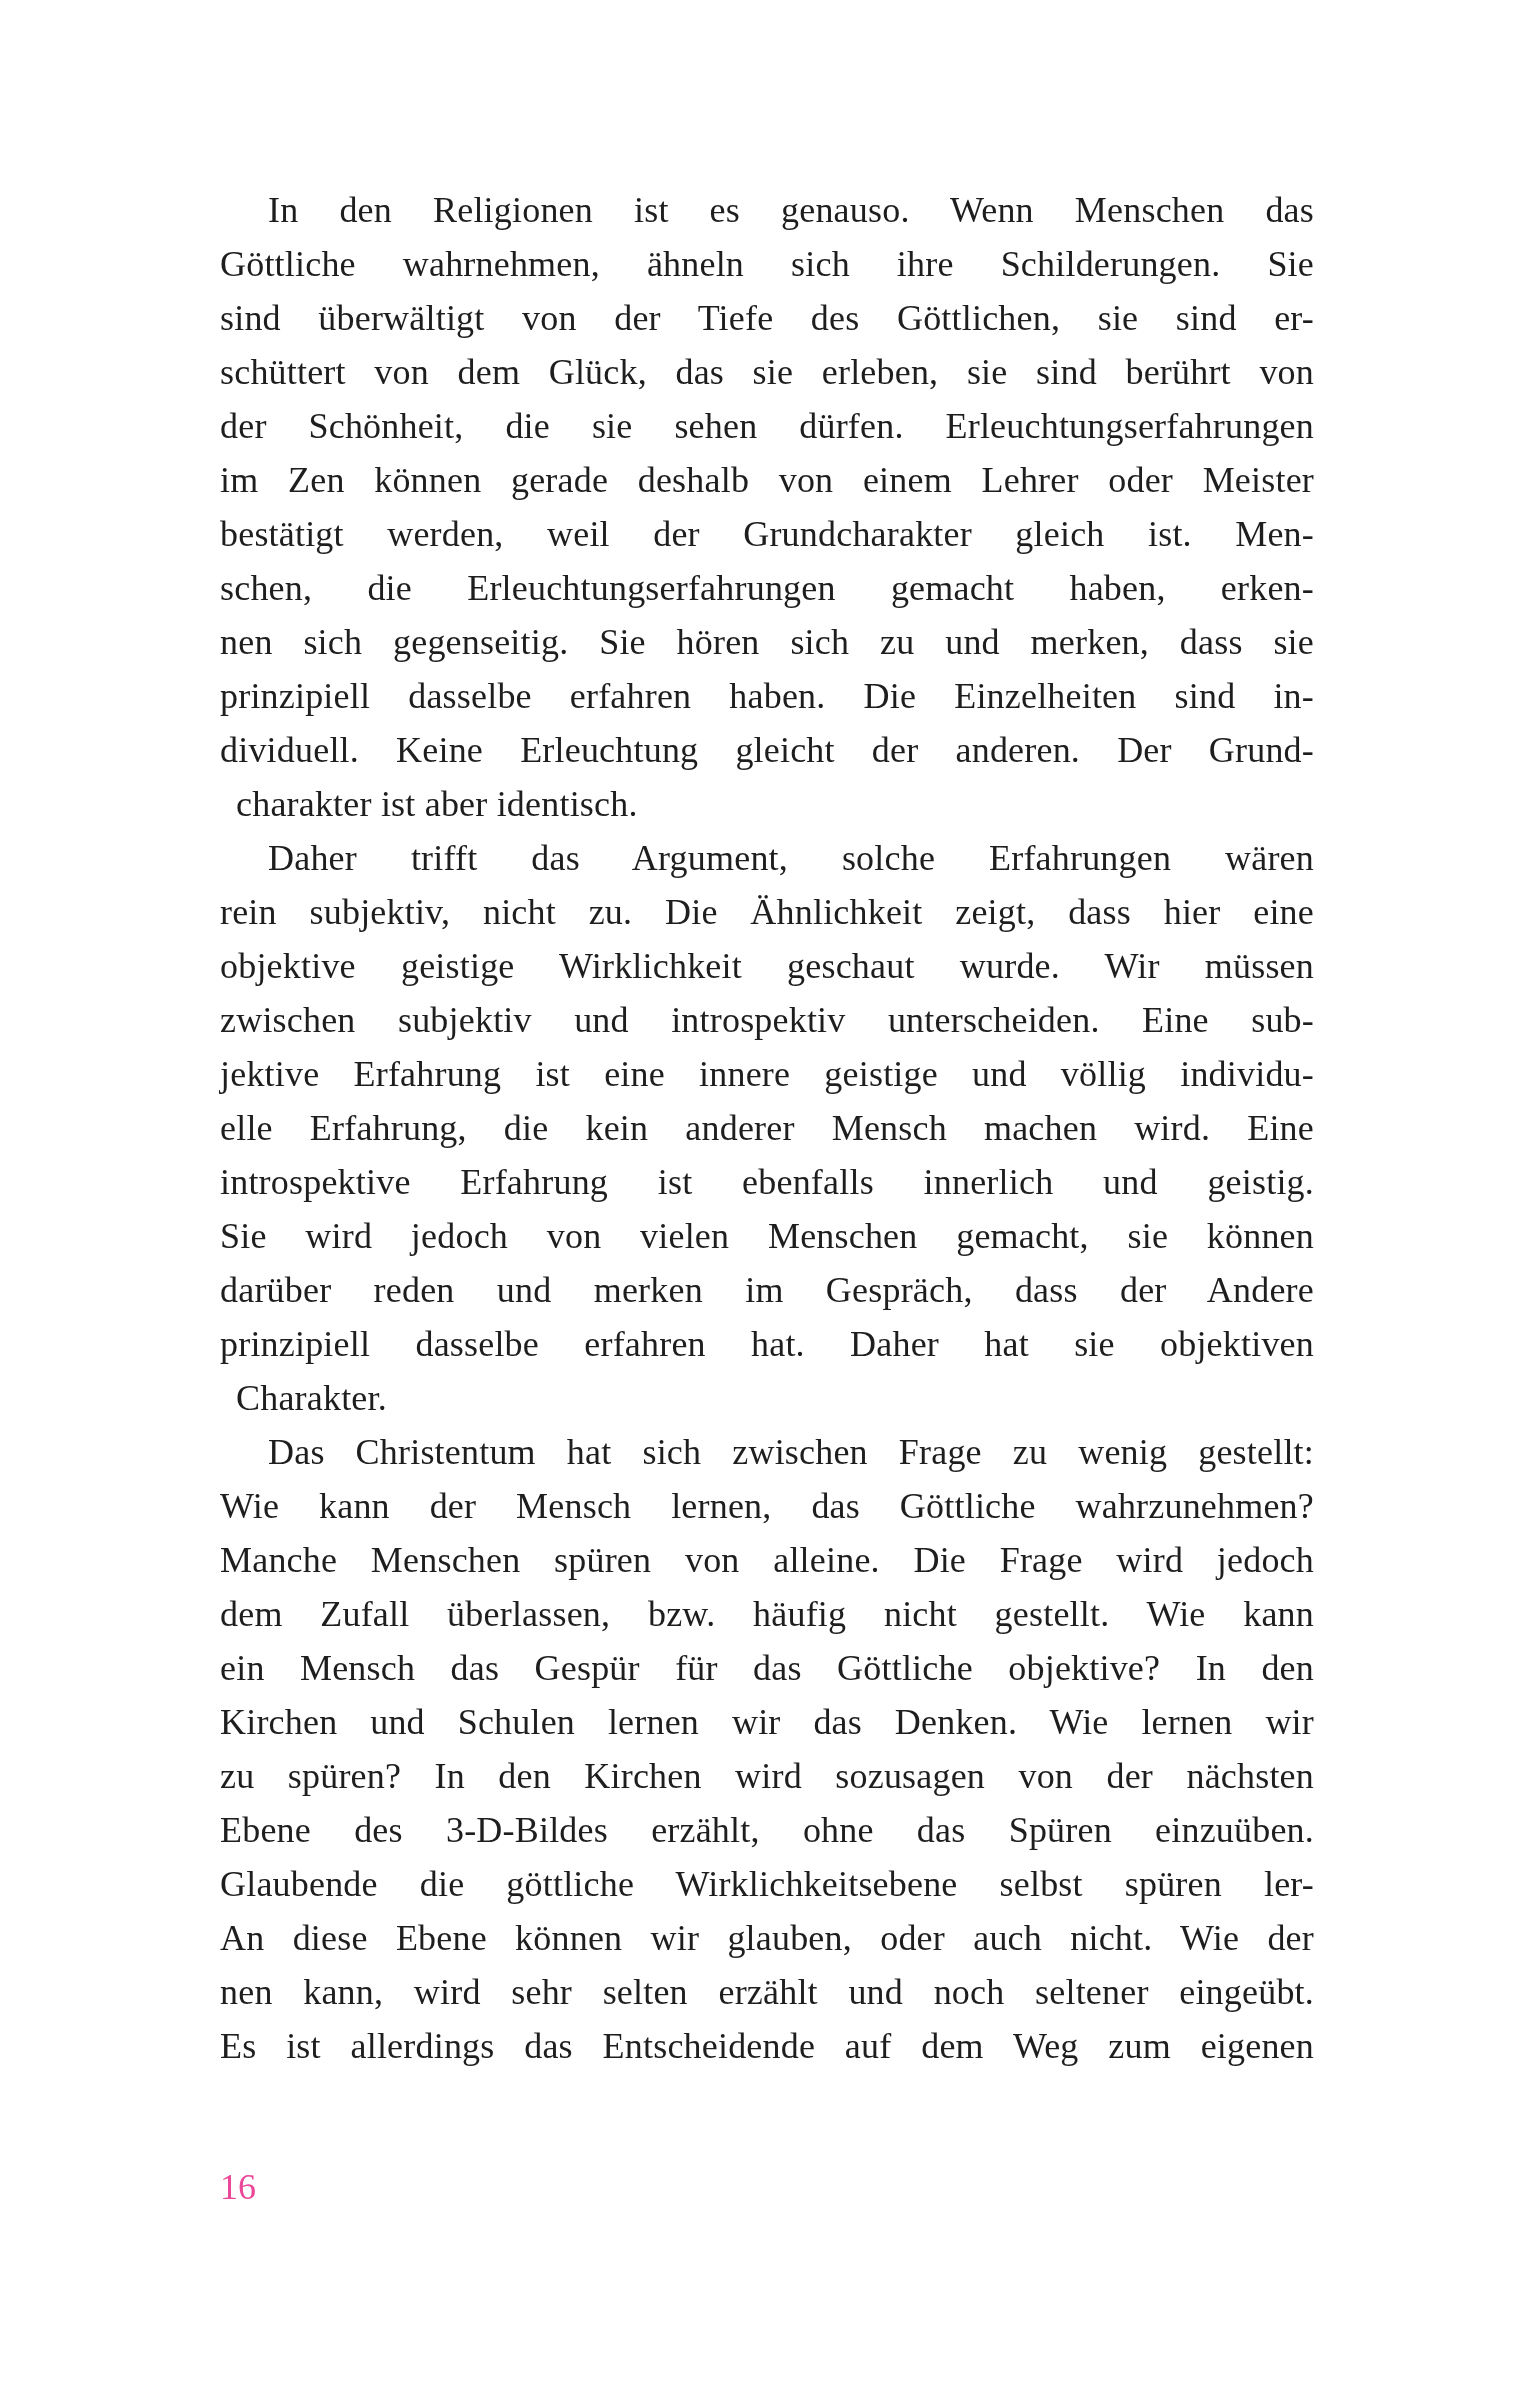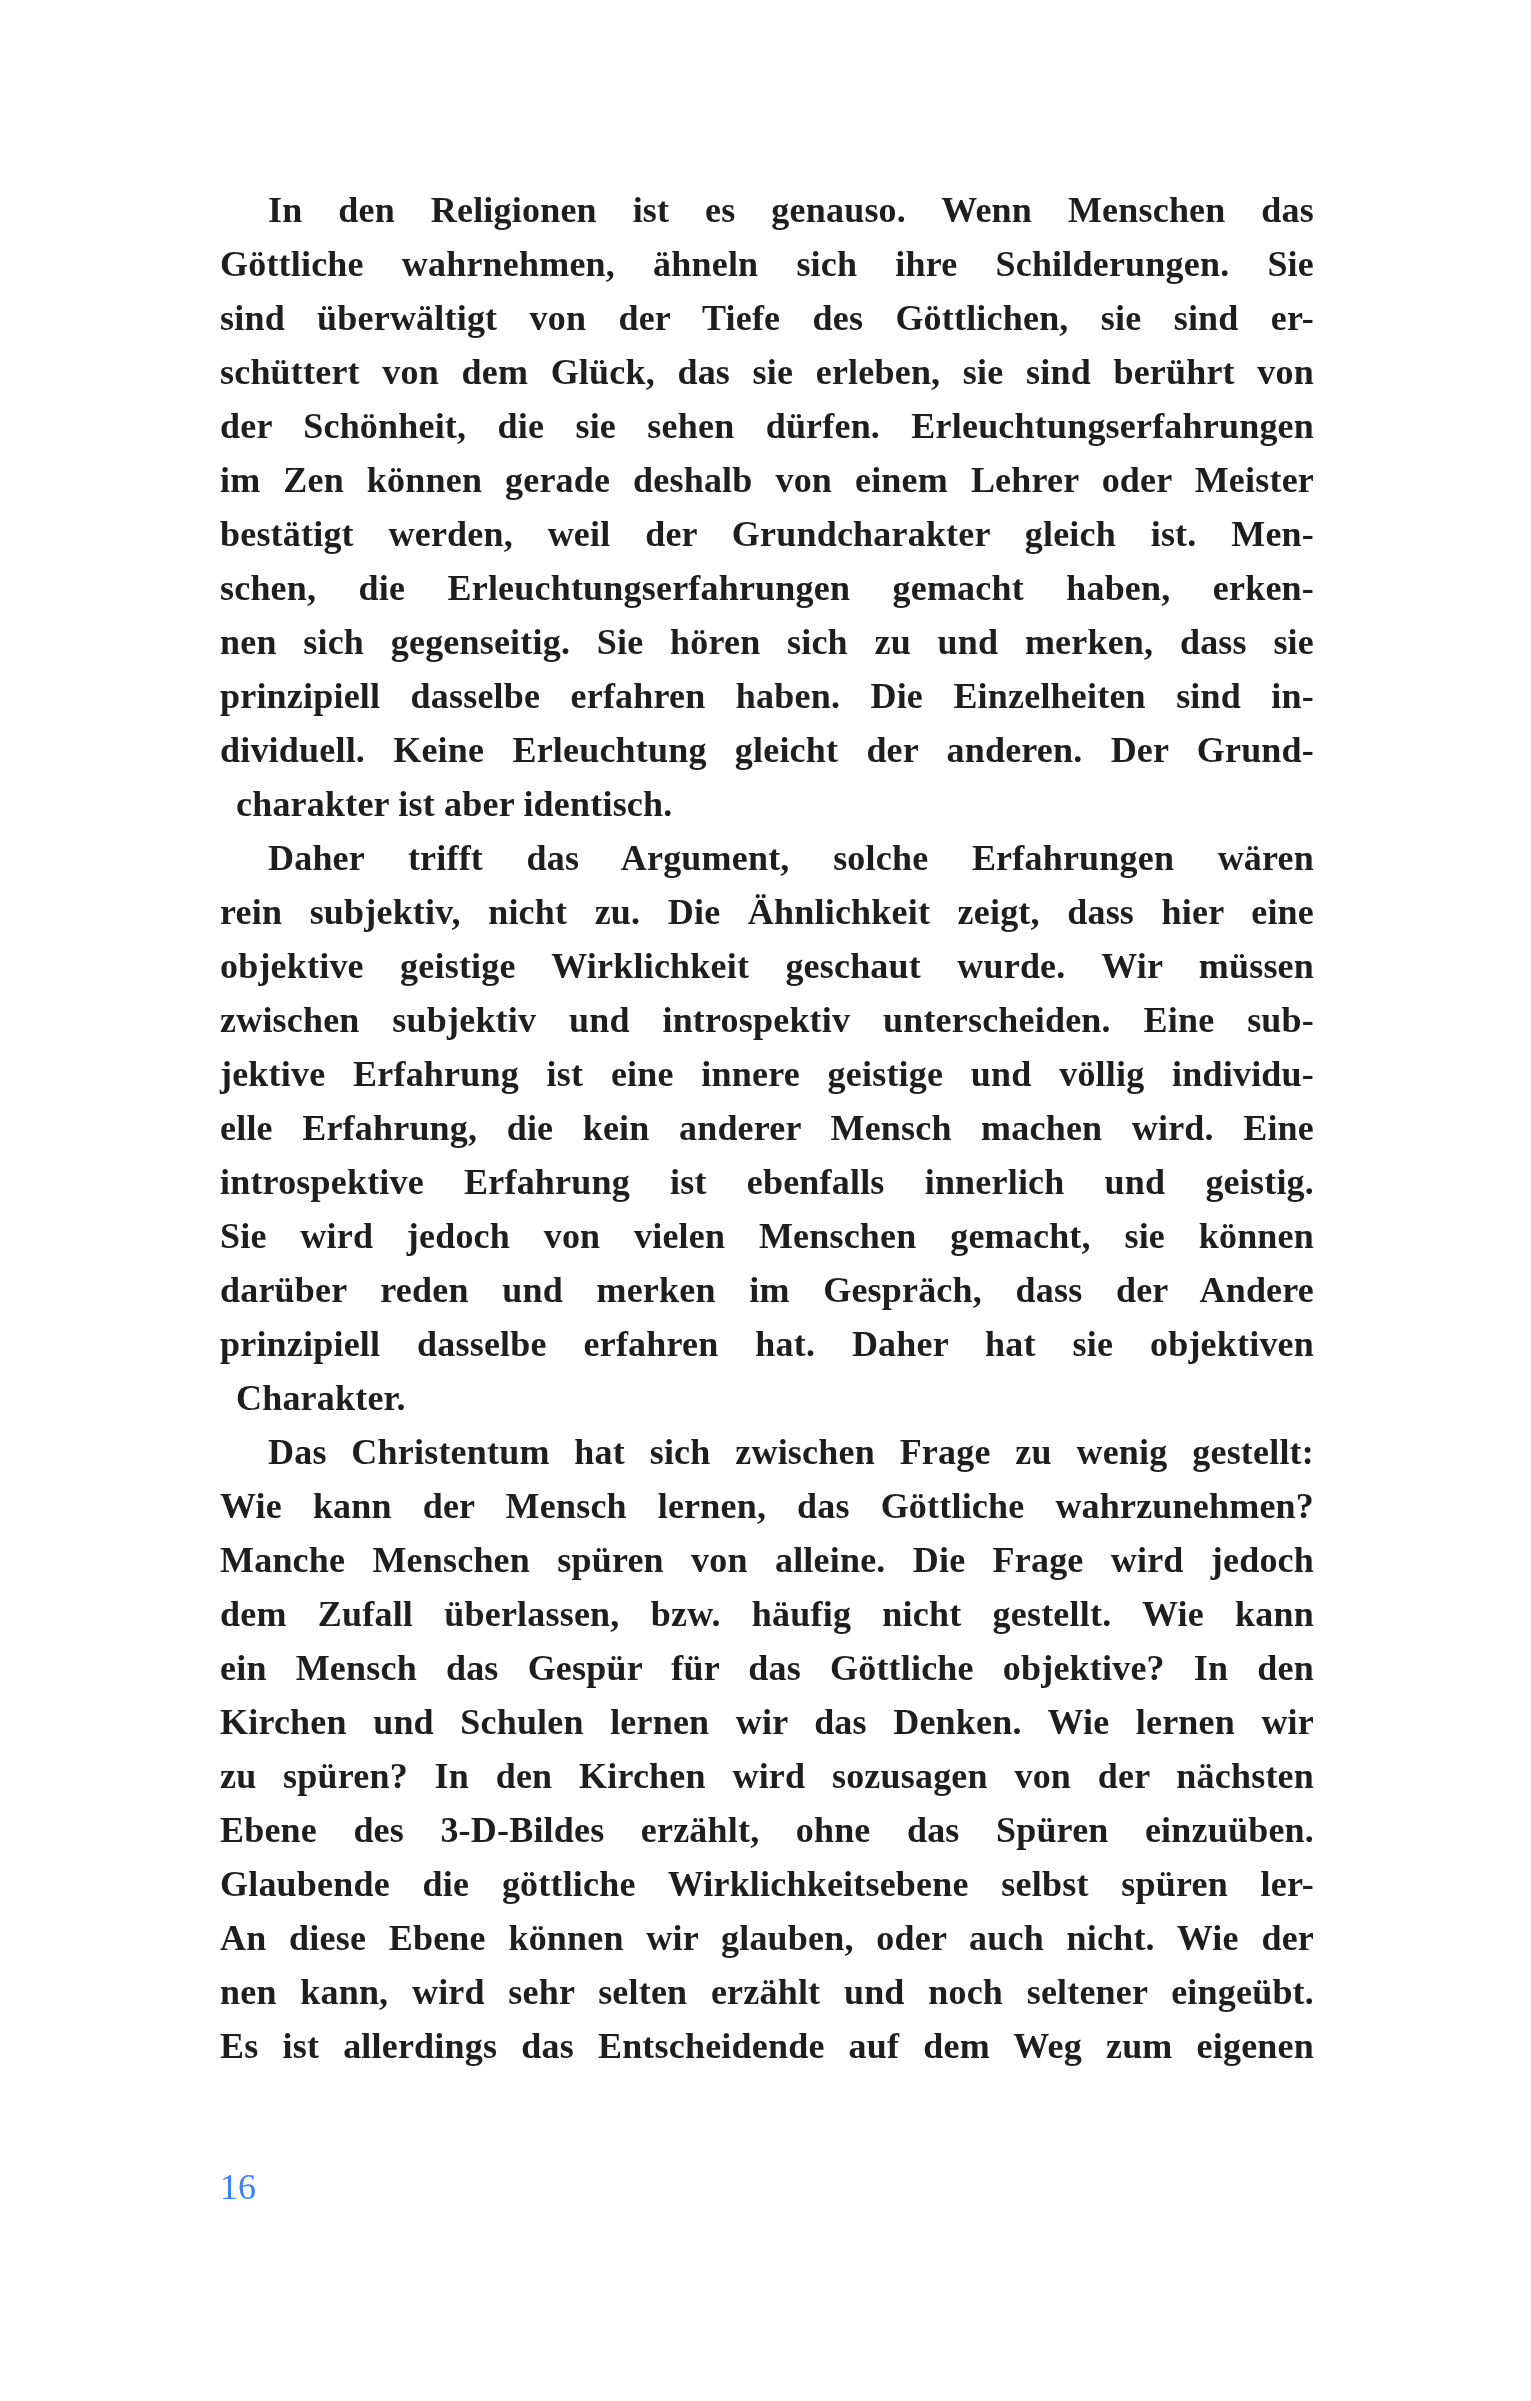--- a/index.html
+++ b/index.html
@@ -14,21 +14,20 @@
     background: #ffffff;
     overflow: hidden;
     font-family: "Liberation Serif", "DejaVu Serif", serif;
     color: #1e1e1e;
   }
   .text-block {
     position: absolute;
     left: 220px;
     top: 183px;
     width: 1094px;
-    font-weight: bold;
   }
   .paragraph {
     margin: 0;
     padding: 0;
   }
   .line {
     font-size: 36px;
     line-height: 54px;
     text-align: justify;
     text-align-last: justify;
@@ -41,21 +40,21 @@
   }
   .line.first {
     text-indent: 48px;
   }
   .page-number {
     position: absolute;
     left: 220px;
     top: 2160px;
     font-size: 36px;
     line-height: 54px;
-    color: #3b82f6;
+    color: #ec4899;
   }
 </style>
 </head>
 <body>
 
 <div class="page">
   <div class="text-block" id="text-block">
       <div class="paragraph">
         <div class="line first">In den Religionen ist es genauso. Wenn Menschen das</div>
         <div class="line">Göttliche wahrnehmen, ähneln sich ihre Schilderungen. Sie</div>

